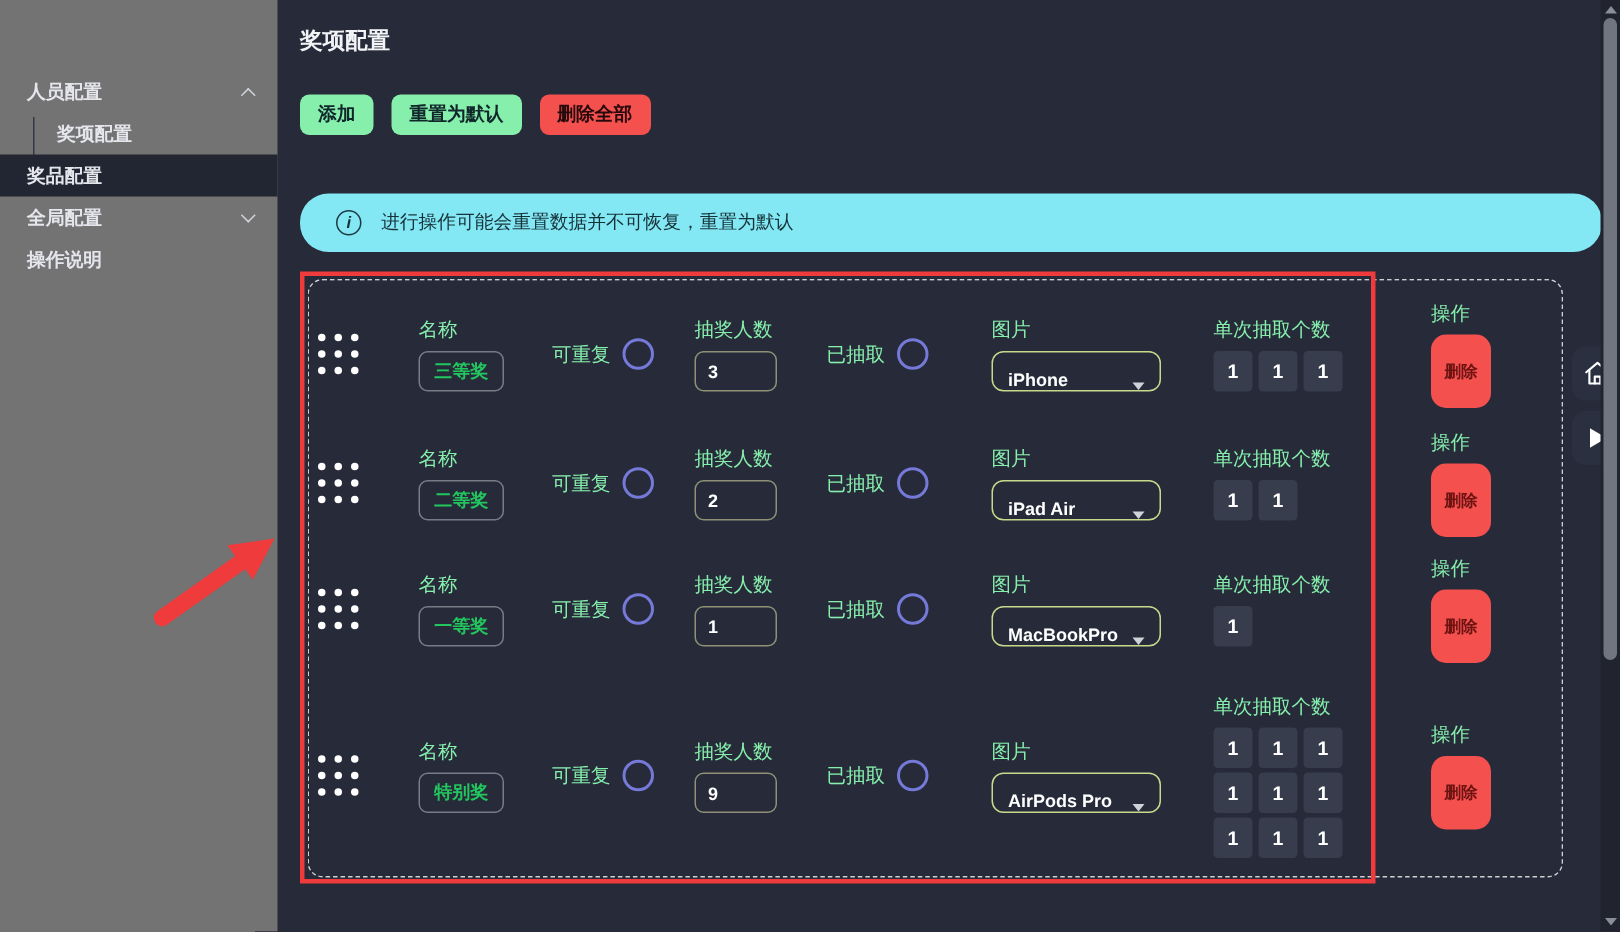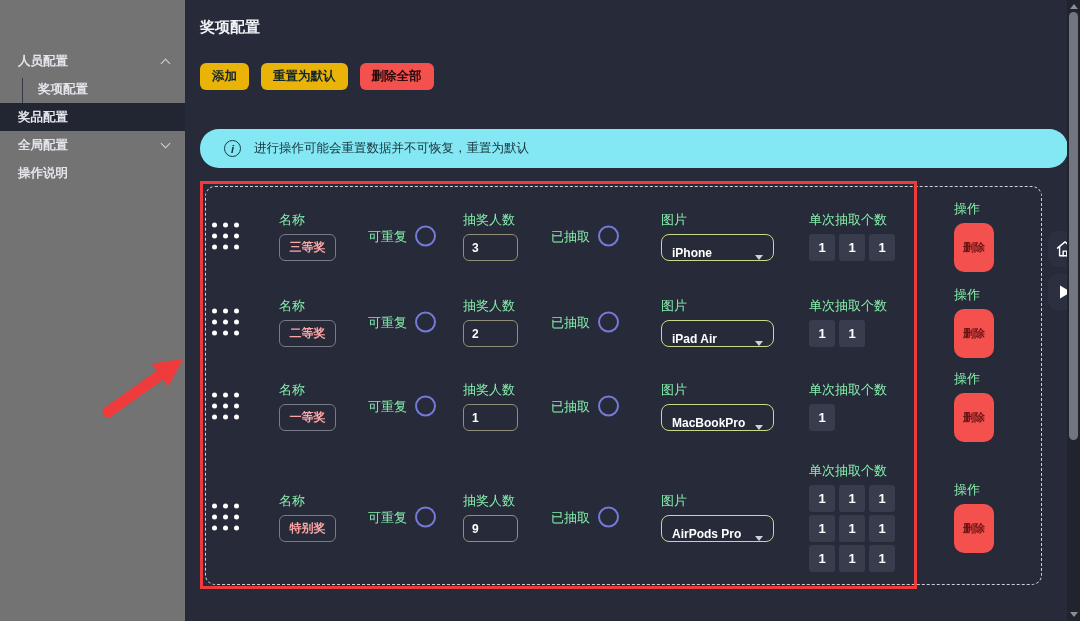--- a/index.html
+++ b/index.html
@@ -19,21 +19,21 @@
   .chev { position:absolute; right:16px; top:12px; width:7px; height:7px;
     border-right:1.6px solid #cfd2da; border-bottom:1.6px solid #cfd2da; }
   .chev.up { transform:rotate(-135deg); top:13px; }
   .chev.down { transform:rotate(45deg); top:9px; }
   
   .main { position:absolute; left:185px; top:0; width:895px; height:621px; }
   .page-title { position:absolute; left:15px; top:18px; font-size:15px; font-weight:bold; color:#f2f3f6; }
   .toolbar { position:absolute; left:15px; top:63px; display:flex; gap:12px; }
   .btn { height:27px; border:none; border-radius:6px; font-size:12.5px; font-weight:bold;
     padding:0 12px; cursor:pointer; font-family:inherit; }
-  .btn.cyan { background:#eab308; color:#10262a; }
+  .btn.cyan { background:#86efac; color:#10262a; }
   .btn.red  { background:#f4504e; color:#26090b; }
   .alert { position:absolute; left:15px; top:129px; width:868px; height:39px; background:#84e7f4;
     border-radius:19px; display:flex; align-items:center; color:#16333a; font-size:12.5px; }
   .info-ic { width:17px; height:17px; border:1.6px solid #1d3942; border-radius:50%;
     margin:0 13px 0 24px; display:flex; align-items:center; justify-content:center;
     font-size:11px; font-weight:bold; font-style:italic; }
   
   .list-wrap { position:absolute; left:20px; top:186px; width:837px; height:399px;
     border:1px dashed #cfd0d4; border-radius:10px; }
   .prow { position:absolute; left:0; width:100%; }
@@ -47,21 +47,21 @@
   .c-rep    { left:162px;justify-content:flex-end; }
   .c-draw   { left:257px; }
   .c-drawn  { left:345px; }
   .c-img    { left:455px; }
   .c-per    { left:603px; width:92px; }
   .c-op     { left:748px; }
   .flabel { font-size:13px; color:#86efac; margin-bottom:5px; display:block; white-space:nowrap; }
   .handle { display:grid; grid-template-columns:repeat(3,5px); grid-gap:6px; cursor:grab; }
   .handle span { width:5px; height:5px; border-radius:50%; background:#fff; }
   .tinput { width:57px; height:27px; border:1px solid #787b86; border-radius:6px; background:transparent;
-    color:#fca5a5; font-size:12px; font-weight:bold; text-align:center; font-family:inherit; outline:none; }
+    color:#22c55e; font-size:12px; font-weight:bold; text-align:center; font-family:inherit; outline:none; }
   .ninput { width:55px; height:27px; border:1px solid #8f9076; border-radius:6px; background:transparent;
     color:#fff; font-size:12px; font-weight:bold; text-align:left; padding-left:8px; font-family:inherit; outline:none; }
   .inline { display:flex; align-items:center; gap:8px; }
   .inline .flabel { margin-bottom:0; }
   .radio { width:21px; height:21px; border:2px solid #7579d8; border-radius:50%; cursor:pointer; }
   .select { width:113px; height:27px; border:1px solid #c9d98c; border-radius:8px; display:flex;
     align-items:flex-end; cursor:pointer; padding:0 10px; }
   .select .val { flex:1; font-size:12px; font-weight:bold; color:#fff; white-space:nowrap; }
   .caret { width:0; height:0; border-left:4px solid transparent; border-right:4px solid transparent;
     border-top:5px solid #cfd2d8; }

